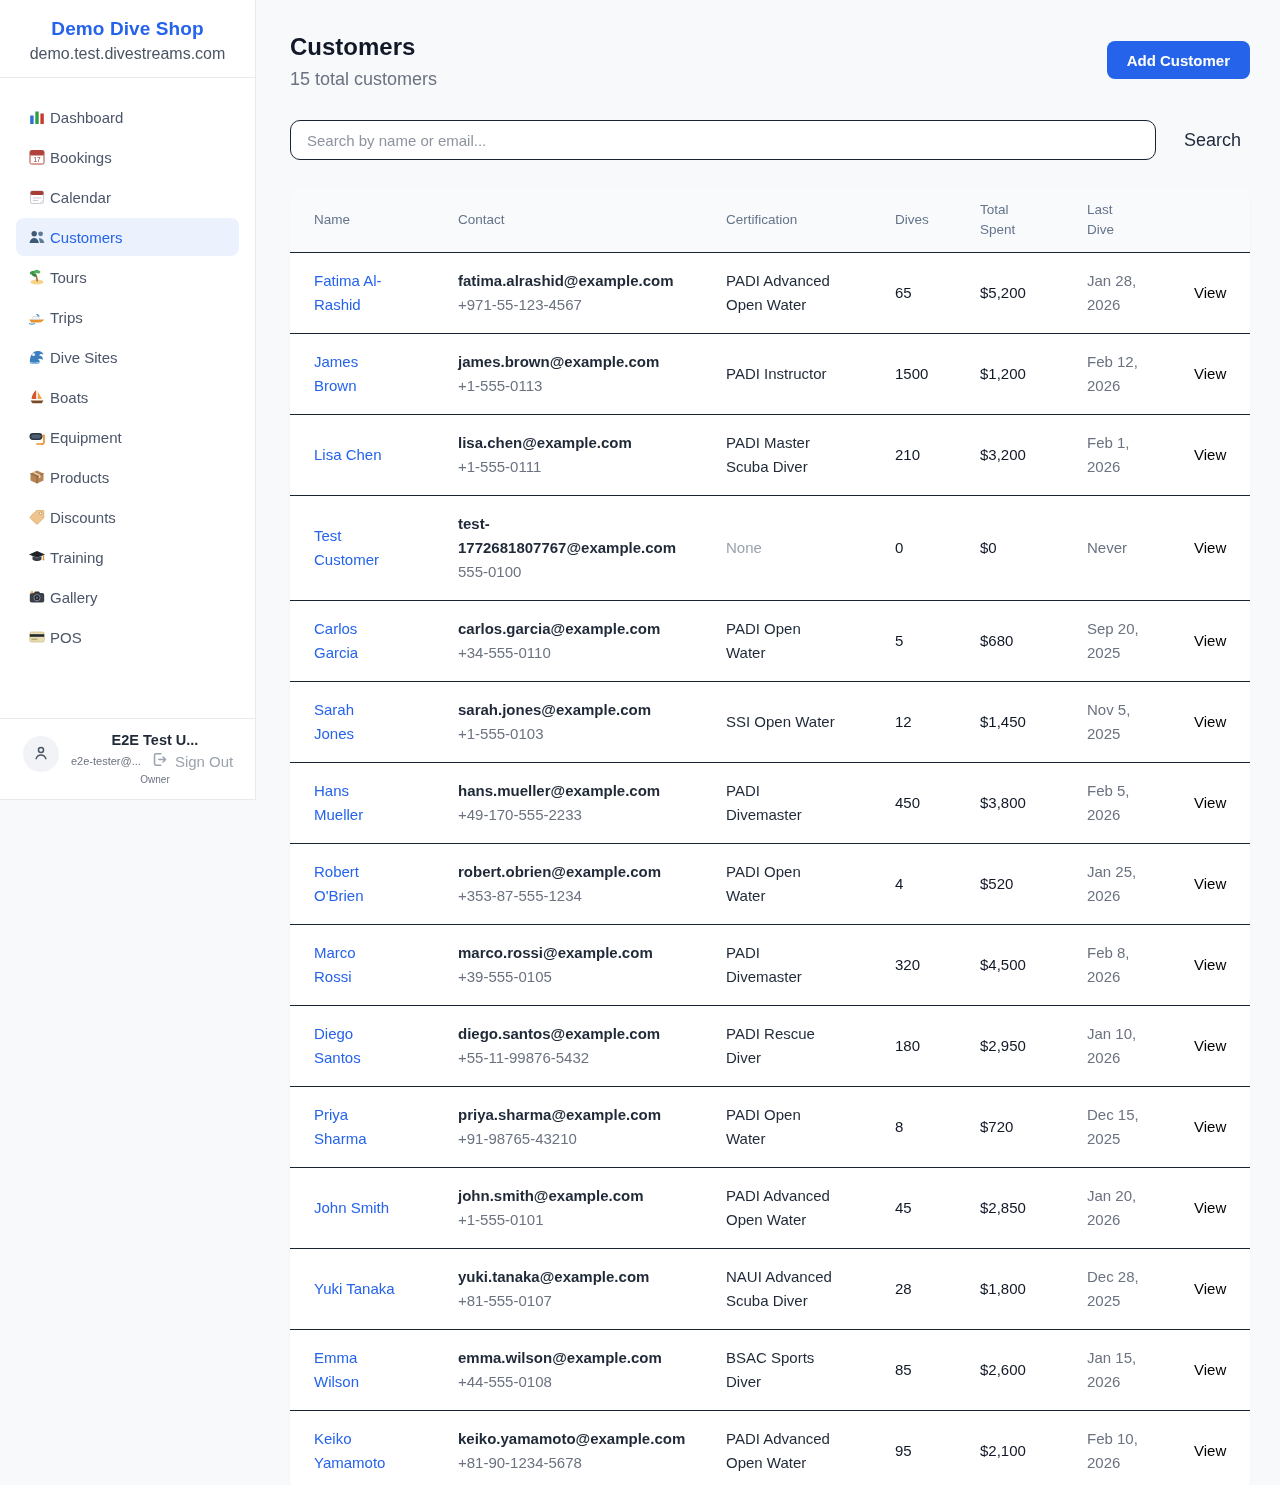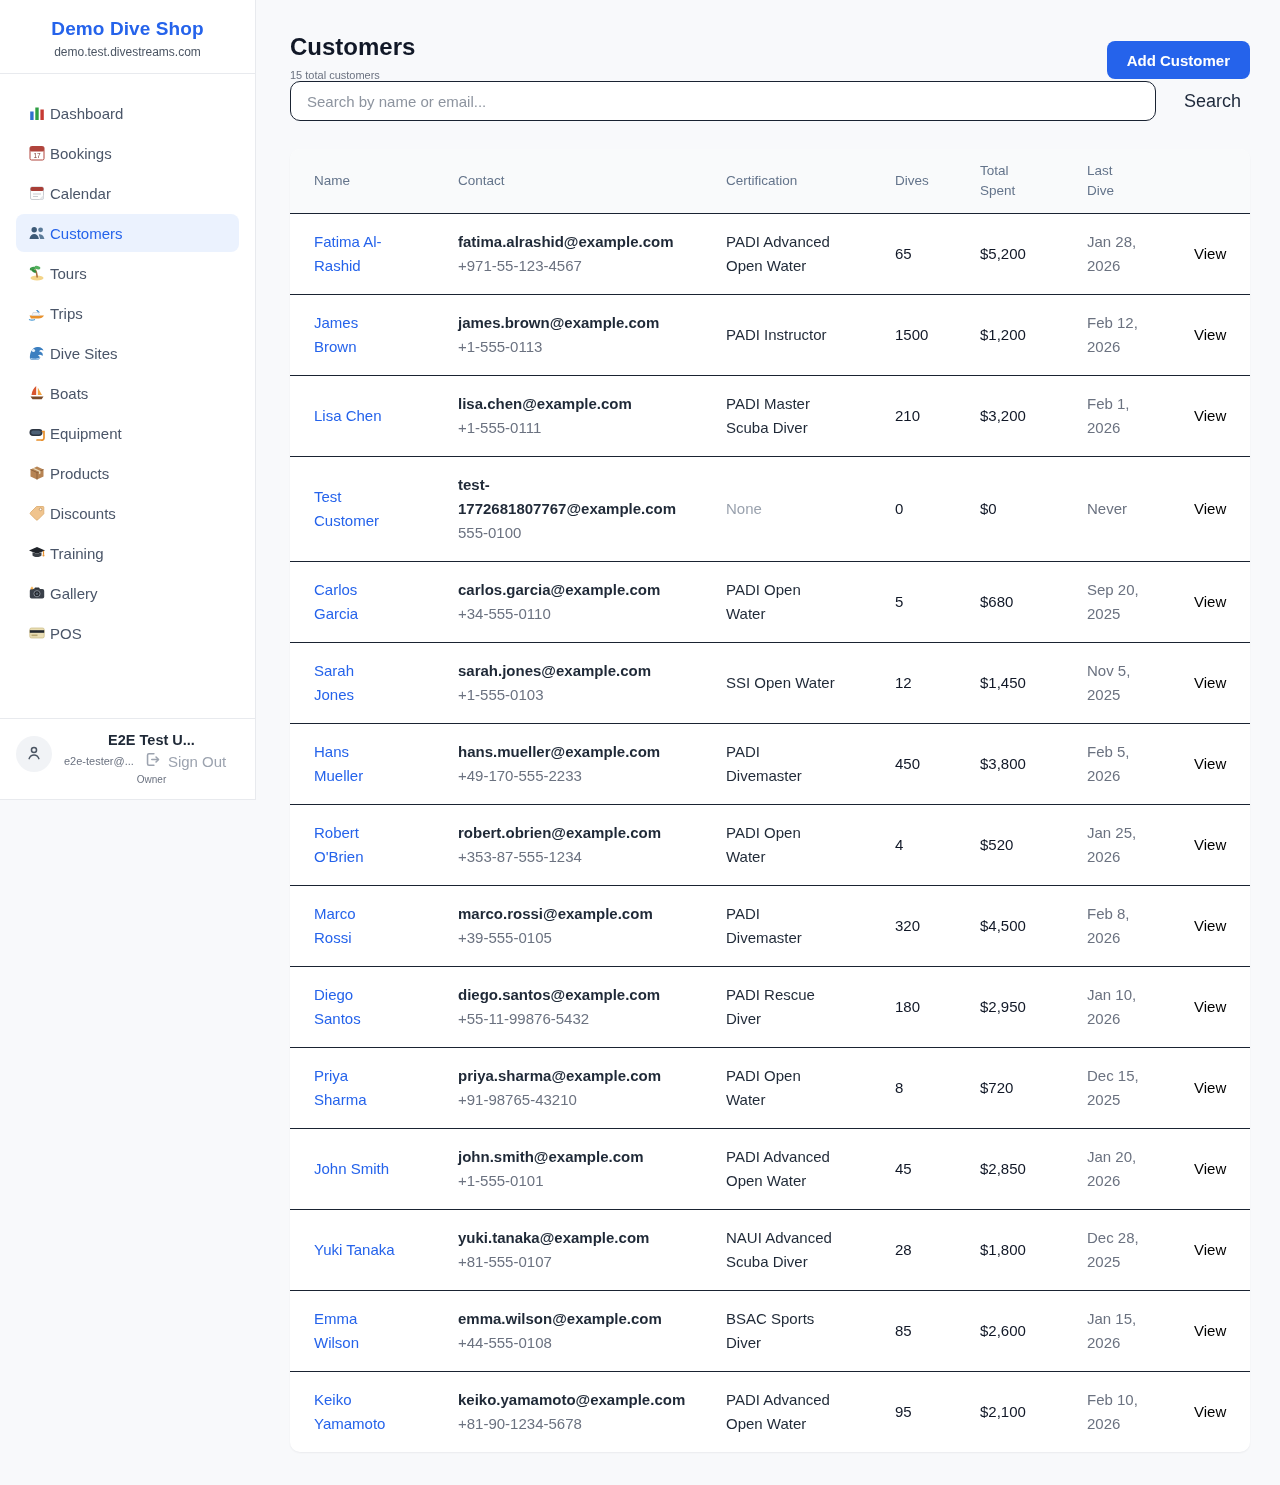--- a/index.html
+++ b/index.html
@@ -10,58 +10,58 @@
     position:relative; overflow:hidden;
   }
   
   .sidebar {
     position:absolute; left:0; top:0; width:256px; height:800px;
     background:#ffffff; border-right:1px solid #e8eaee; border-bottom:1px solid #e8eaee;
     display:flex; flex-direction:column;text-align:center;
   }
   .brand { padding:18px 16px 14px 16px; border-bottom:1px solid #e8eaee; }
   .brand-name { color:#2563eb; font-size:19px; font-weight:700; letter-spacing:.1px; cursor:pointer; }
-  .brand-domain { color:#4b5563; font-size:12px; margin-top:5px; }
+  .brand-domain { color:#4b5563; font-size:16px; margin-top:5px; }
   .nav { padding:18px 0 8px 0; flex:1 1 auto; }
   .nav-item {
     display:flex; align-items:center; gap:4px;
     margin:2px 16px; padding:10px 12px; border-radius:8px;
     color:#4a5568; font-size:15px; text-decoration:none; cursor:pointer;
   }
   .nav-item .nav-icon { width:18px; height:18px; flex:0 0 18px; display:inline-block; }
   .nav-icon svg { width:18px; height:18px; display:block; }
   .nav-item.active { background:#ebf2fe; color:#2563eb; font-weight:500; }
   .user-box {
-    border-top:1px solid #e8eaee; padding:13px 16px 14px 16px;
+    border-top:1px solid #e8eaee; padding:13px 16px 14px 23px;
     display:flex; align-items:flex-start; gap:12px;
   }
   .avatar {
     width:36px; height:36px; border-radius:50%; background:#f1f3f6;
     display:flex; align-items:center; justify-content:center; flex:0 0 36px; margin-top:4px;
   }
   .user-info { flex:1; min-width:0; }
   .user-name { font-weight:700; font-size:14.5px; color:#1f2937; }
   .user-row2 { display:flex; align-items:center; gap:10px; margin-top:3px; }
   .user-email { color:#6b7280; font-size:11px; }
   .signout {
     display:flex; align-items:center; gap:7px; color:#9ca3af; font-size:15px;
     text-decoration:none; cursor:pointer; white-space:nowrap;
   }
   .user-role { color:#6b7280; font-size:10px; margin-top:3px; }
   
   .main { position:absolute; left:256px; top:0; width:1024px; padding:33px 30px 28px 34px; }
   .page-header { display:flex; align-items:flex-start; justify-content:space-between; }
   .page-title { font-size:24px; font-weight:700; color:#111827; }
-  .page-subtitle { color:#6b7280; font-size:11px; margin-top:8px; }
+  .page-subtitle { color:#6b7280; font-size:18px; margin-top:8px; }
   .btn-primary {
     background:#2563eb; color:#fff; border:none; border-radius:8px;
     height:38px; padding:0 20px; font-size:15px; font-weight:600;
     font-family:inherit; cursor:pointer; margin-top:8px;
   }
-  .search-row { display:flex; align-items:center; }
+  .search-row { display:flex; align-items:center; margin-top:30px; }
   .search-input {
     width:866px; height:40px; border:1px solid #1a2332; border-radius:10px;
     padding:0 16px; font-size:15px; font-family:inherit; color:#111827; background:#fff;
   }
   .search-input::placeholder { color:#8d949f; }
   .btn-search {
     background:transparent; border:none; color:#1e293b; font-size:18px; font-weight:500;
     font-family:inherit; cursor:pointer; margin-left:26px; padding:6px 2px;
   }
   

